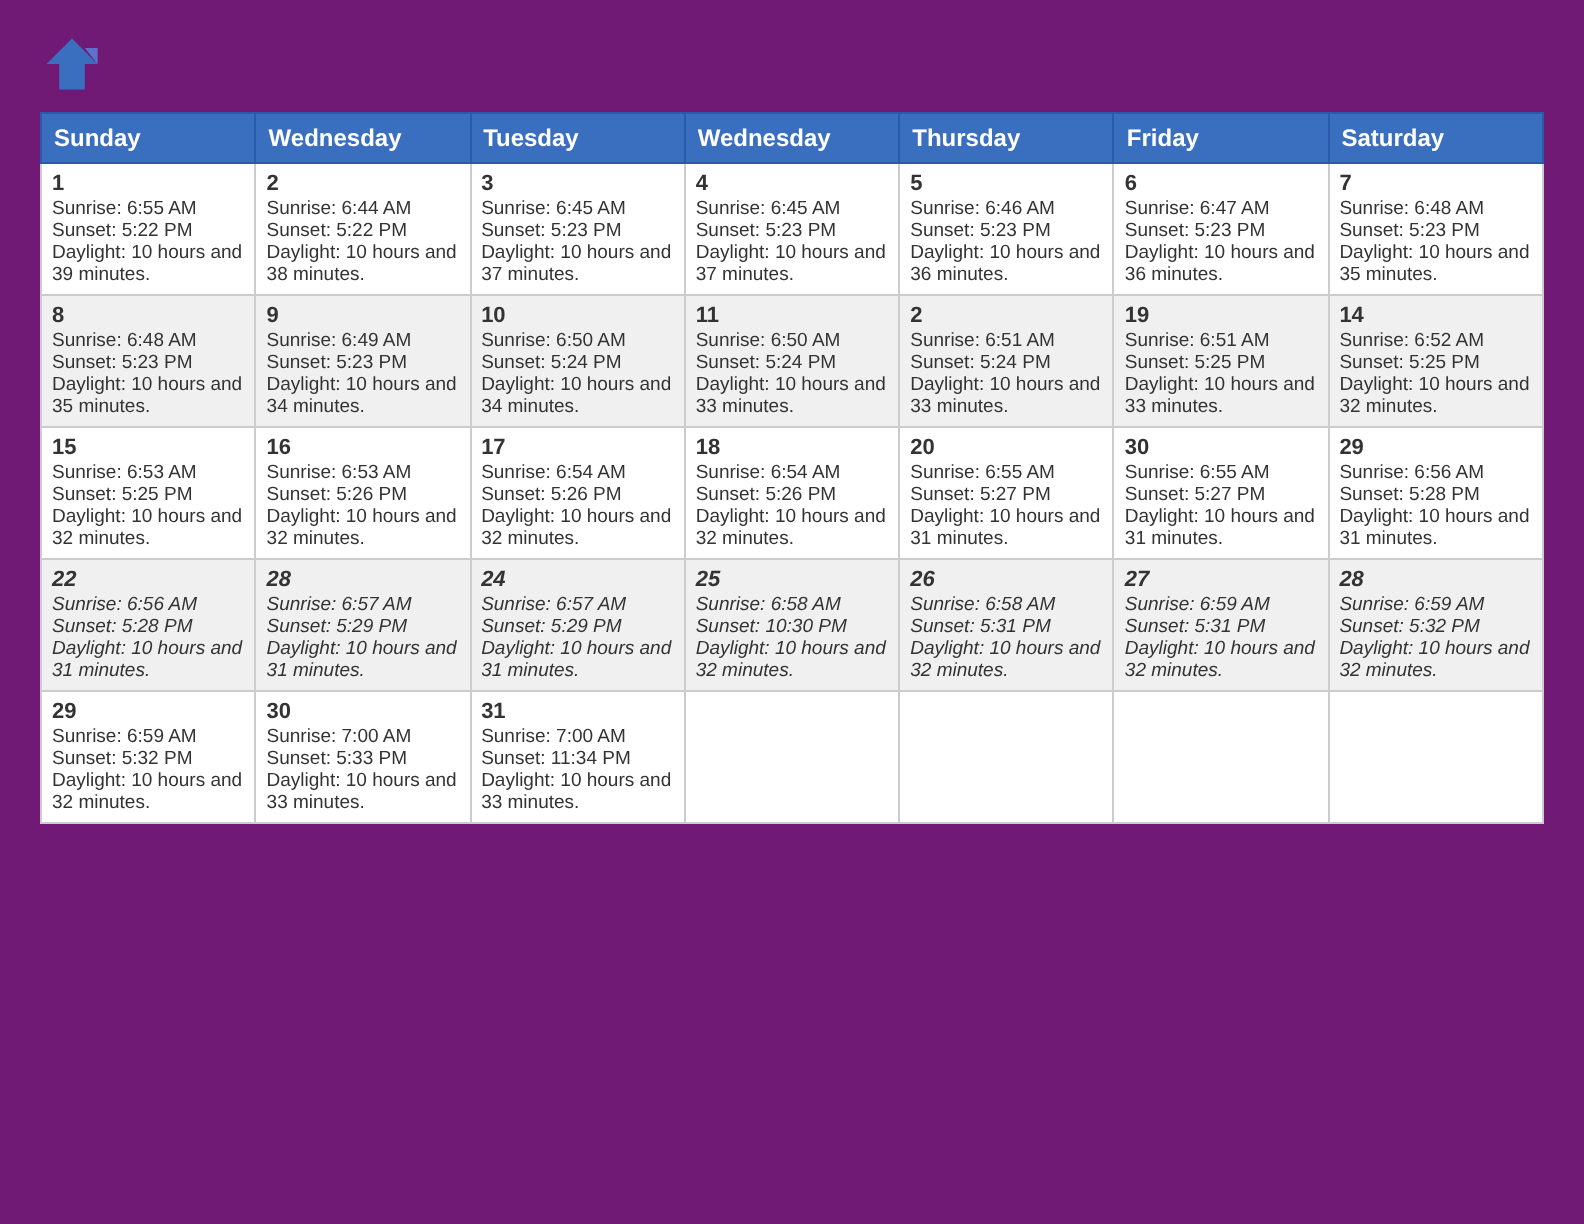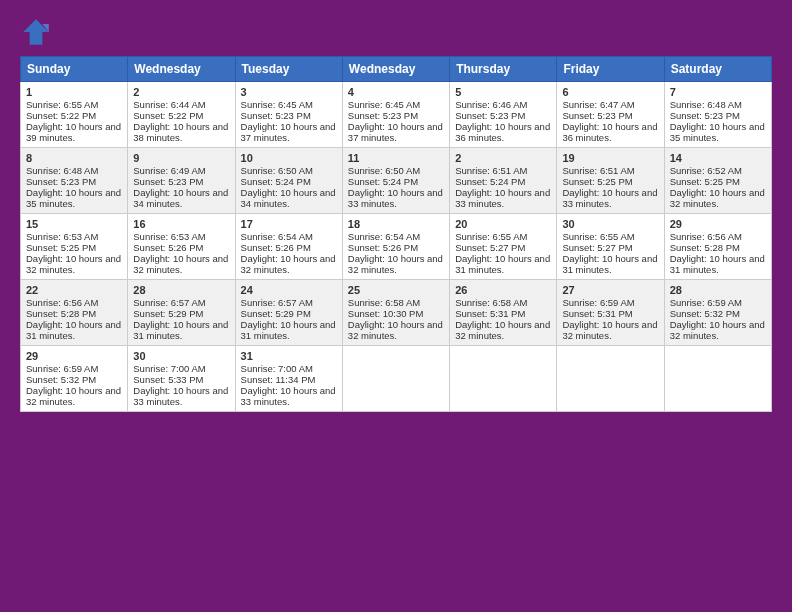--- a/index.html
+++ b/index.html
@@ -85,21 +85,21 @@
     }
     .calendar tbody tr:nth-child(odd) td {
       background: #fff;
     }
     .calendar tbody tr:nth-child(even) td {
       background: #f0f0f0;
     }
     .row1 td { background: #fff !important; }
     .row2 td { background: #f0f0f0 !important; }
     .row3 td { background: #fff !important; }
-    .row4 td { background: #f0f0f0 !important; }
+    .row4 td { background: #f0f0f0 !important; font-style: italic; }
     .row5 td { background: #fff !important; }
     .empty-cell { background: #e8e8e8 !important; }
   </style>
 </head>
 <body>
 
 <div class="page">
   <div class="header">
     <div class="logo">
       <svg class="logo-icon" viewBox="0 0 40 40">

